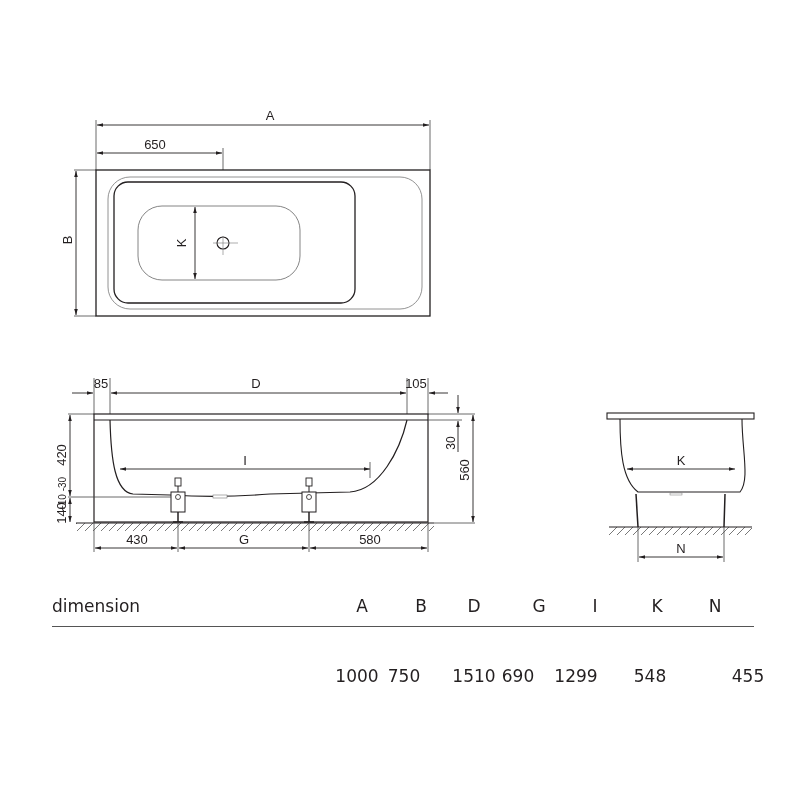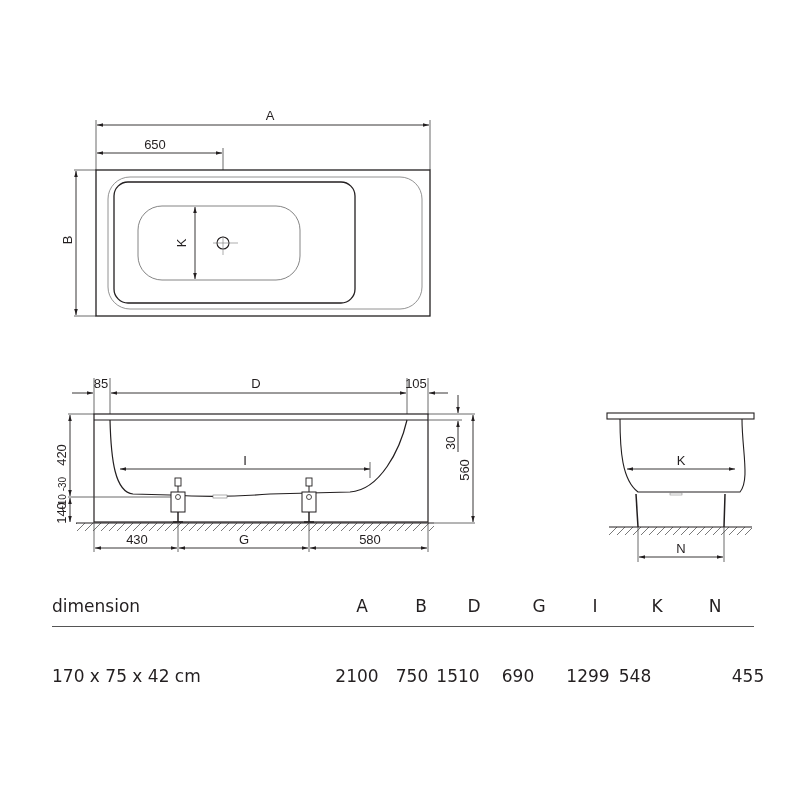--- a/index.html
+++ b/index.html
@@ -157,23 +157,22 @@
     <span class="cell first">dimension</span>
     <span class="cell" style="left:310px">A</span>
     <span class="cell" style="left:369px">B</span>
     <span class="cell" style="left:422px">D</span>
     <span class="cell" style="left:487px">G</span>
     <span class="cell" style="left:543px">I</span>
     <span class="cell" style="left:605px">K</span>
     <span class="cell" style="left:663px">N</span>
   </div>
   <div class="tbl-row" style="margin-top:44px">
-    <span class="cell first">170 x 75 x 42 cm</span>
-    <span class="cell" style="left:305px">2100</span>
-    <span class="cell" style="left:360px">750</span>
-    <span class="cell" style="left:406px">1510</span>
+    <span class="cell" style="left:305px">1000</span>
+    <span class="cell" style="left:352px">750</span>
+    <span class="cell" style="left:422px">1510</span>
     <span class="cell" style="left:466px">690</span>
-    <span class="cell" style="left:536px">1299</span>
-    <span class="cell" style="left:583px">548</span>
+    <span class="cell" style="left:524px">1299</span>
+    <span class="cell" style="left:598px">548</span>
     <span class="cell" style="left:696px">455</span>
   </div>
 </div>
 <div class="tbl-rule"></div>
 
 </body></html>

